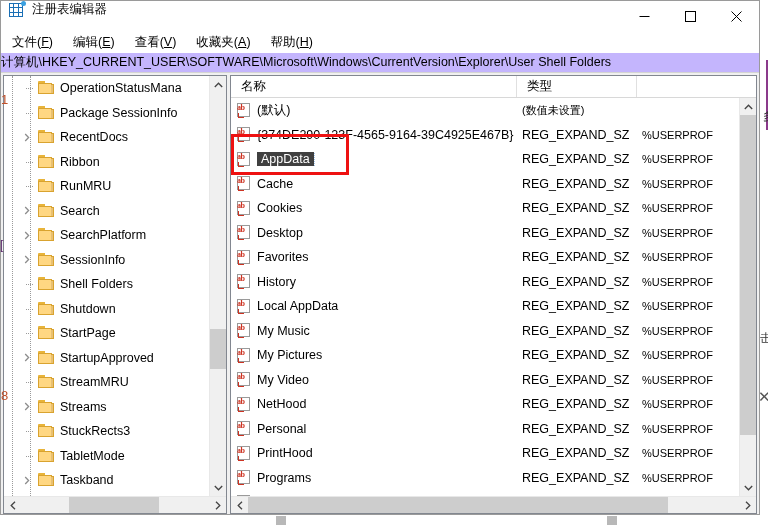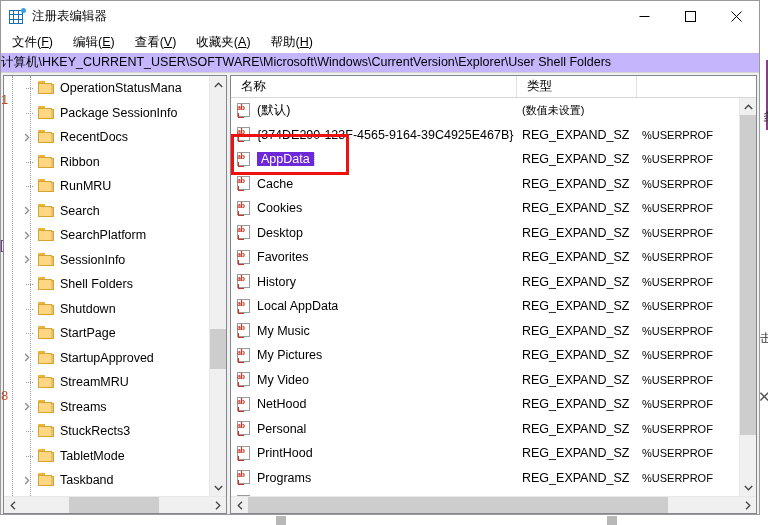--- a/index.html
+++ b/index.html
@@ -62,21 +62,20 @@
     box-sizing: border-box;
     display: flex;
     flex-direction: column;
   }
 
   
   #title-bar {
     height: 30px;
     background: #ffffff;
     display: flex;
-    align-items: center;
     flex: none;
     position: relative;
   }
   #app-icon {
     width: 16px; height: 16px;
     margin-left: 8px;
     margin-right: 7px;
     position: relative;
     flex: none;
   }
@@ -385,21 +384,21 @@
     border-left: 1px solid #cc3322;
   }
   .cell-name {
     width: 265px;
     flex: none;
     font-size: 12.5px;
     overflow: hidden;
     text-overflow: clip;
   }
   .list-row.selected .cell-name span.val {
-    background: #6d28d9;
+    background: #404040;
     color: #ffffff;
     padding: 2px 4px 3px 4px;
     outline: 1px dotted #9fc4ea;
   }
   .cell-type {
     width: 120px;
     flex: none;
     font-size: 12.5px;
   }
   .cell-data {

